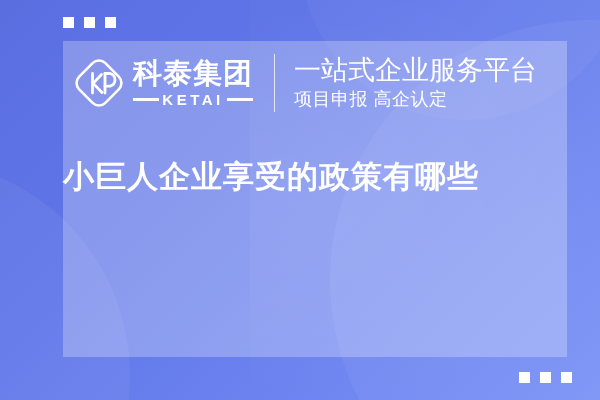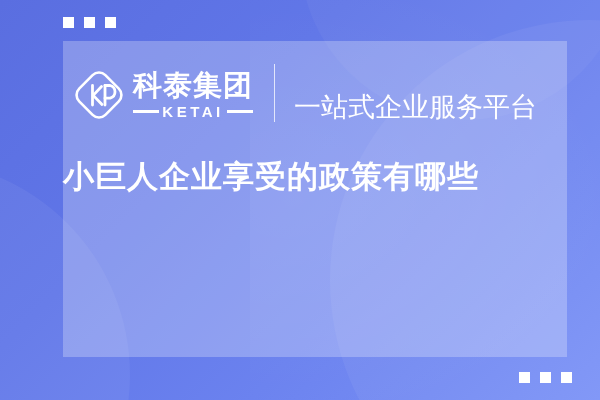--- a/index.html
+++ b/index.html
@@ -90,21 +90,21 @@
   }
 
   
   .header-row {
     position: absolute;
     left: 63px;
     top: 44px;
     width: 504px;
     height: 78px;
     display: flex;
-    align-items: flex-end;
+    align-items: center;
   }
 
   .logo-block {
     display: flex;
     align-items: center;
     margin-left: 9px;
   }
   .logo-mark {
     width: 54px;
     height: 54px;
@@ -235,20 +235,21 @@
           <span class="logo-en">KETAI</span>
           <span class="logo-rule"></span>
         </span>
       </span>
     </div>
 
     <div class="divider"></div>
 
     <div class="tagline-block">
       <span class="tagline-main">一站式企业服务平台</span>
+      <span class="tagline-sub">项目申报 高企认定</span>
     </div>
 
   </div>
 
   <div class="main-title">小巨人企业享受的政策有哪些</div>
 
   <div class="dots dots-bottom">
     <span class="dot"></span>
     <span class="dot"></span>
     <span class="dot"></span>

